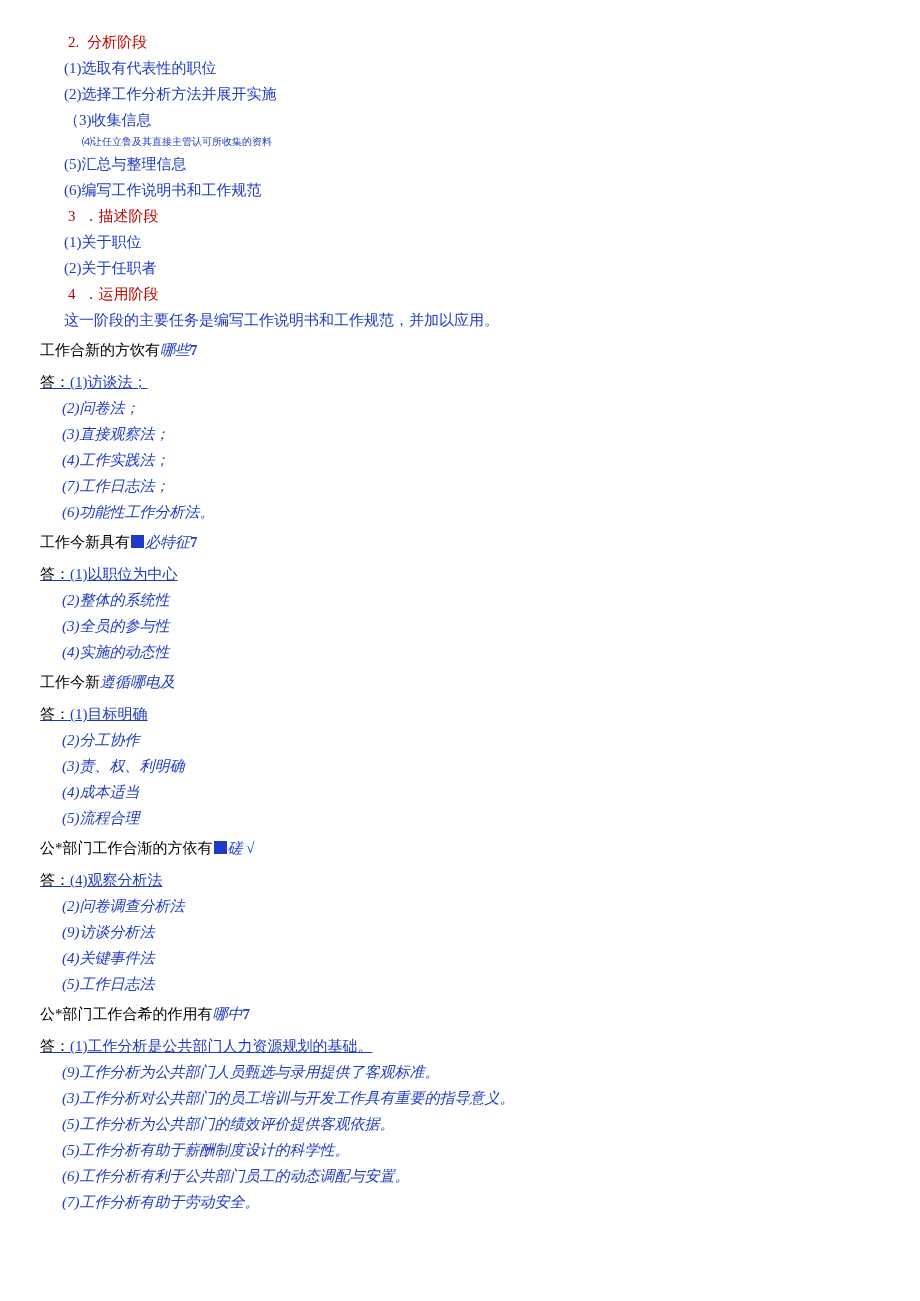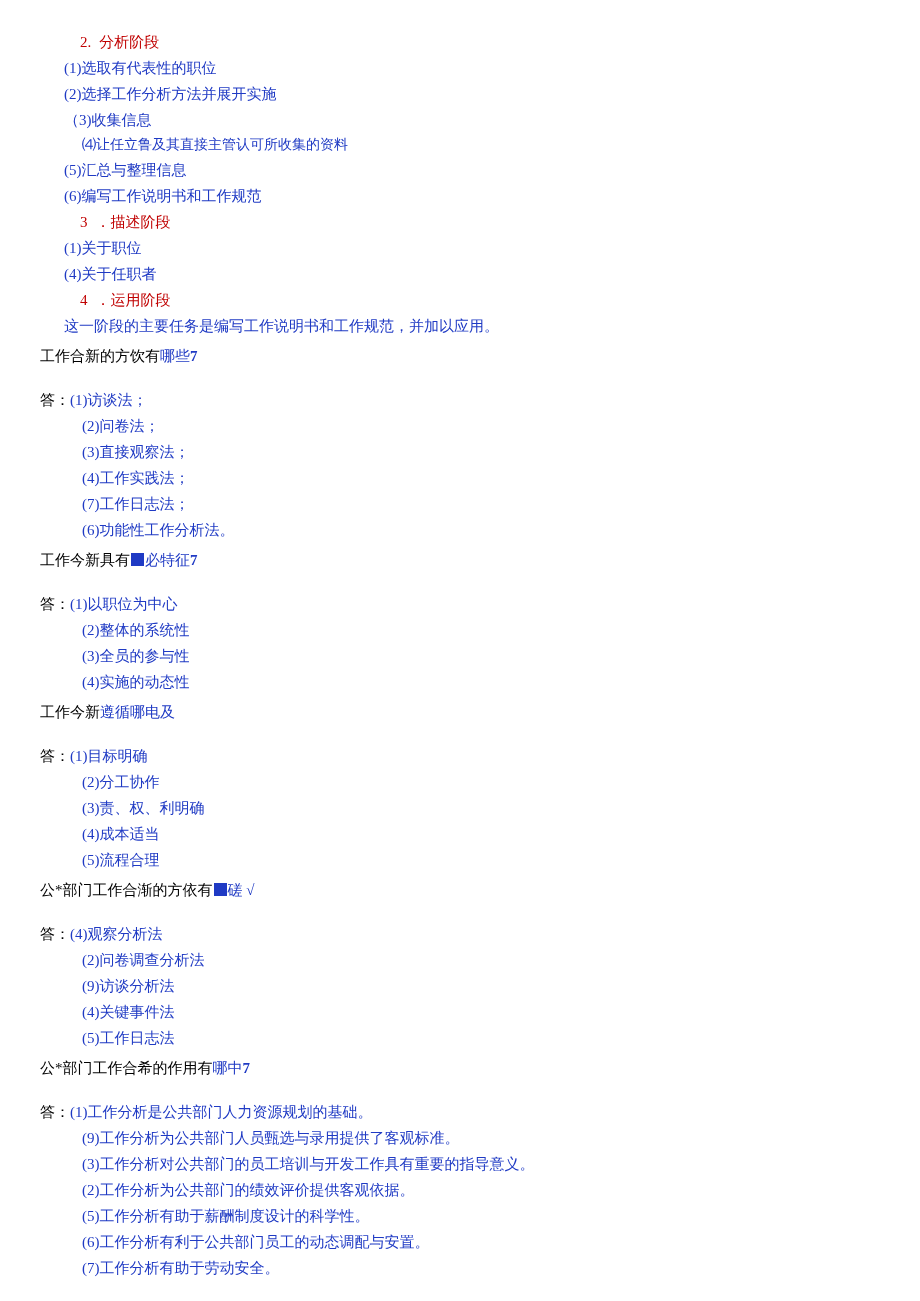--- a/index.html
+++ b/index.html
@@ -11,57 +11,60 @@
     padding: 30px 40px 40px 40px;
     width: 920px;
     box-sizing: border-box;
   }
   .block {
     margin-bottom: 2px;
   }
   .red-heading {
     color: #c00000;
     font-weight: normal;
-    margin-left: 40px;
+    margin-left: 28px;
   }
   .red-heading .num {
     color: #c00000;
     margin-right: 8px;
   }
   .blue {
     color: #1f3ac4;
     margin-left: 24px;
   }
   .blue-small {
     color: #1f3ac4;
     margin-left: 42px;
-    font-size: 14px;
+    font-size: 10px;
   }
   .question {
     color: #000;
     font-weight: normal;
     margin-top: 6px;
   }
   .question .blue-word {
     color: #1f3ac4;
+    font-style: italic;
   }
   .question .bold7 {
     color: #1f3ac4;
     font-weight: bold;
   }
   .answer-first {
     color: #1f3ac4;
-    margin-top: 20px;
+    margin-top: 8px;
+    text-decoration: underline;
   }
   .answer-first .ans-label {
     color: #000;
   }
   .answer-item {
     color: #1f3ac4;
-    margin-left: 42px;
+    margin-left: 22px;
+    font-style: italic;
   }
   .square {
     display: inline-block;
     width: 13px;
     height: 13px;
     background: #1f3ac4;
     vertical-align: -1px;
     margin: 0 1px;
   }
   .check {
@@ -78,21 +81,21 @@
 <div class="block blue">(2)选择工作分析方法并展开实施</div>
 <div class="block blue">（3)收集信息</div>
 <div class="block blue-small">⑷让任立鲁及其直接主管认可所收集的资料</div>
 <div class="block blue">(5)汇总与整理信息</div>
 <div class="block blue">(6)编写工作说明书和工作规范</div>
 
 <div class="block red-heading">
   <span class="num">3</span><span>．描述阶段</span>
 </div>
 <div class="block blue">(1)关于职位</div>
-<div class="block blue">(4)关于任职者</div>
+<div class="block blue">(2)关于任职者</div>
 
 <div class="block red-heading">
   <span class="num">4</span><span>．运用阶段</span>
 </div>
 <div class="block blue">这一阶段的主要任务是编写工作说明书和工作规范，并加以应用。</div>
 
 <div class="block question">
   <span>工作合新的方饮有</span><span class="blue-word">哪些</span><span class="bold7">7</span>
 </div>
 <div class="block answer-first">
@@ -137,16 +140,16 @@
 <div class="block answer-item">(5)工作日志法</div>
 
 <div class="block question">
   <span>公*部门工作合希的作用有</span><span class="blue-word">哪中</span><span class="bold7">7</span>
 </div>
 <div class="block answer-first">
   <span class="ans-label">答：</span><span>(1)工作分析是公共部门人力资源规划的基础。</span>
 </div>
 <div class="block answer-item">(9)工作分析为公共部门人员甄选与录用提供了客观标准。</div>
 <div class="block answer-item">(3)工作分析对公共部门的员工培训与开发工作具有重要的指导意义。</div>
-<div class="block answer-item">(2)工作分析为公共部门的绩效评价提供客观依据。</div>
+<div class="block answer-item">(5)工作分析为公共部门的绩效评价提供客观依据。</div>
 <div class="block answer-item">(5)工作分析有助于薪酬制度设计的科学性。</div>
 <div class="block answer-item">(6)工作分析有利于公共部门员工的动态调配与安置。</div>
 <div class="block answer-item">(7)工作分析有助于劳动安全。</div>
 
 </body></html>

